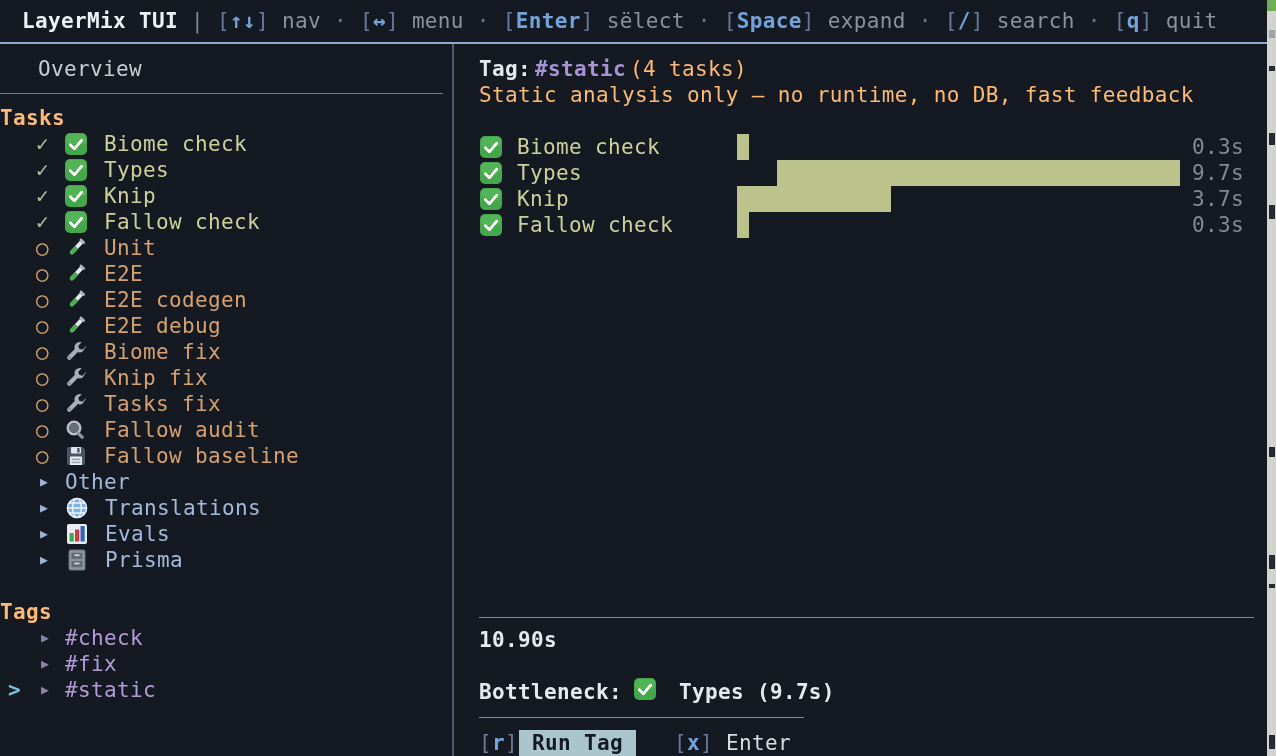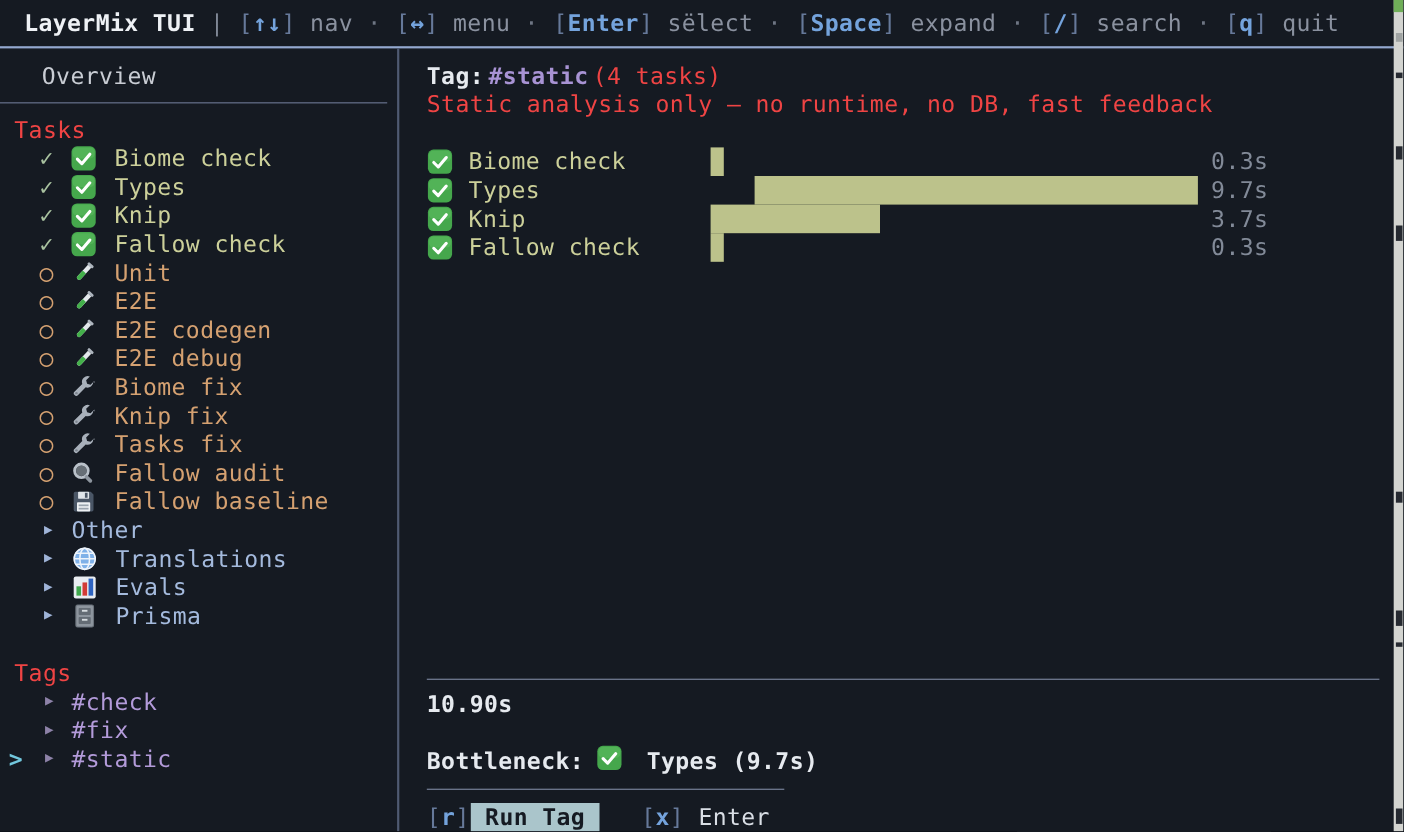--- a/index.html
+++ b/index.html
@@ -13,24 +13,24 @@
   
   .hdr { height:44px; padding:8px 0 0 22px; border-bottom:2px solid #93a8cf; white-space:pre; overflow:hidden; }
   .hdr .title { color:#eef1f5; font-weight:bold; }
   .hdr .pipe  { color:#808896; }
   .br  { color:#66799a; }
   .key { color:#74a3dc; font-weight:bold; }
   .hintlbl { color:#8a919f; }
   .dot { color:#6e7684; }
   
   .body { display:flex; height:712px; }
-  aside { width:363px; border-right:2px solid #4f5a72; padding-top:12px; flex:none; }
+  aside { width:454px; border-right:2px solid #4f5a72; padding-top:12px; flex:none; }
   .ov-row { height:37px; padding-left:38px; color:#c9cdd4; }
   .side-sep { border-top:1px solid #6e7a96; margin-right:9px; }
-  .side-h { font-weight:normal; color:#ef4444; padding-left:13px; margin-top:11px; height:26px; }
+  .side-h { font-weight:bold; color:#fdba74; margin-top:11px; height:26px; }
   .side-h.tags { margin-top:26px; }
   .s-row { height:26px; display:flex; align-items:center; padding-left:36px; white-space:pre; }
   .s-prefix { width:28px; flex:none; }
   .s-row.done .s-prefix { color:#a9c2a0; }
   .s-row.done .s-label  { color:#ccd09a; }
   .s-row.pending .s-prefix { color:#d5a171; }
   .s-row.pending .s-label  { color:#d5a171; }
   .s-row.group { padding-left:40px; }
   .s-row.group .s-prefix { width:25px; font-size:13px; color:#9fb4d8; }
   .s-row.group .s-label  { color:#a4badd; }
@@ -39,21 +39,21 @@
   .t-row { height:26px; display:flex; align-items:center; padding-left:8px; white-space:pre; }
   .t-cursor { width:33px; flex:none; color:#72c7dd; font-weight:bold; }
   .t-prefix { width:24px; flex:none; font-size:13px; color:#8d82a8; }
   .t-label  { color:#b39bda; }
   
   main { flex:1; display:flex; flex-direction:column; padding:12px 22px 0 25px; min-width:0; }
   .title-line { display:flex; gap:4px; height:26px; }
   .w  { color:#d9dee5; }
   .bold { font-weight:bold; color:#e6eaef; }
   .tagname { color:#a893d4; font-weight:bold; }
-  .g { color:#ef4444; }
+  .g { color:#fdba74; }
   .subtitle { height:26px; white-space:pre; }
   #chart { margin-top:26px; }
   .c-row { display:flex; align-items:center; height:26px; }
   .c-row .em-icon { width:38px; }
   .c-label { width:220px; flex:none; color:#ccd09a; white-space:pre; }
   .c-track { width:443px; height:26px; position:relative; flex:none; }
   .c-bar { position:absolute; top:0; height:26px; }
   .c-dur { width:64px; flex:none; text-align:right; color:#828a98; }
   .spacer { flex:1; }
   .hsep { border-top:1px solid #7e89a3; }

